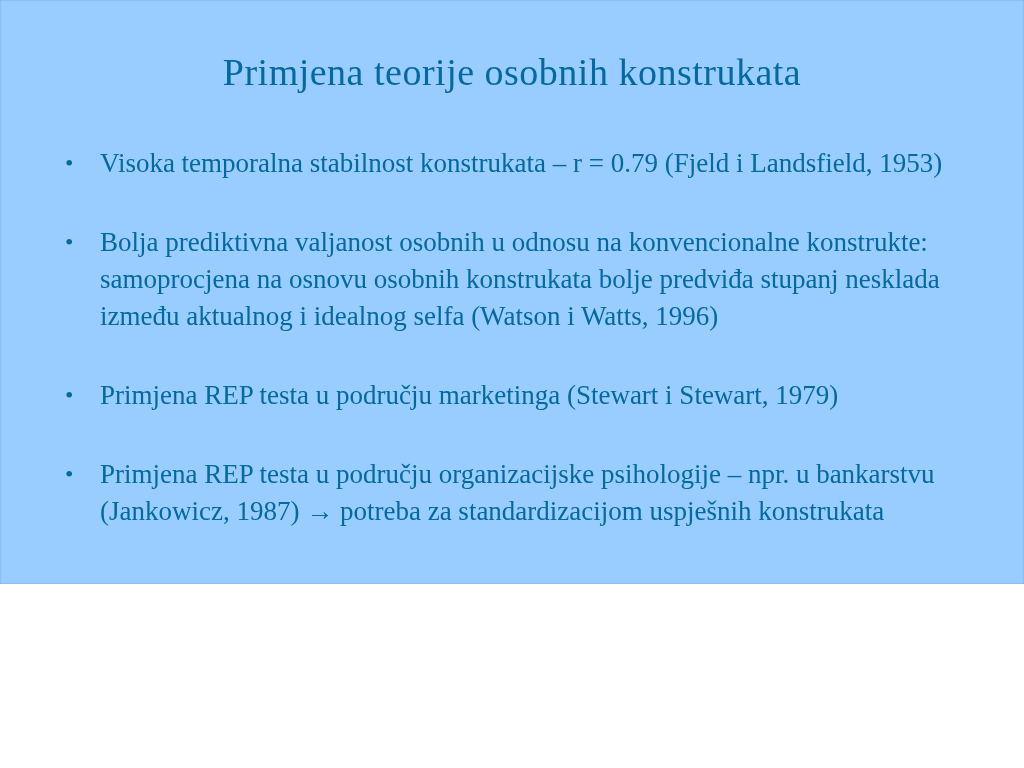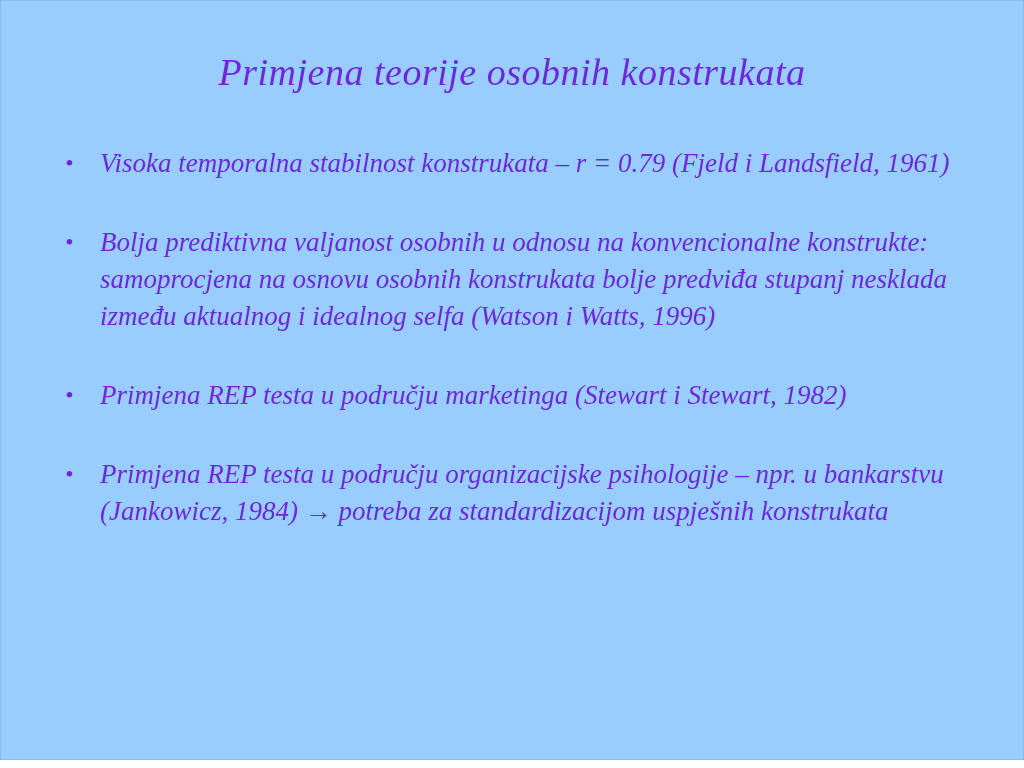--- a/index.html
+++ b/index.html
@@ -2,27 +2,26 @@
 <html><head>
 <meta charset="utf-8">
 <style>
   html, body {
     margin: 0;
     padding: 0;
   }
   .slide {
     position: relative;
     width: 1024px;
-    height: 760px;
+    height: 584px;
     background: #99ccff;
-    color: #6d28d9;
+    color: #0369a1;
     font-family: "Liberation Serif", "DejaVu Serif", serif;
     overflow: hidden;
     box-shadow: inset 0 0 2px rgba(40,60,80,0.35);
-    font-style: italic;
   }
   .slide-title {
     position: absolute;
     top: 50px;
     left: 0;
     width: 100%;
     margin: 0;
     text-align: center;
     font-size: 38px;
     font-weight: 400;
@@ -57,28 +56,28 @@
 </style>
 </head>
 <body>
 
 <div class="slide">
   <h1 class="slide-title">Primjena teorije osobnih konstrukata</h1>
 
   <ul class="bullet-list">
     <li class="bullet-item">
       <span class="bullet-marker">•</span>
-      <span class="bullet-text">Visoka temporalna stabilnost konstrukata – r = 0.79 (Fjeld i Landsfield, 1961)</span>
+      <span class="bullet-text">Visoka temporalna stabilnost konstrukata – r = 0.79 (Fjeld i Landsfield, 1953)</span>
     </li>
     <li class="bullet-item">
       <span class="bullet-marker">•</span>
       <span class="bullet-text">Bolja prediktivna valjanost osobnih u odnosu na konvencionalne konstrukte: samoprocjena na osnovu osobnih konstrukata bolje predviđa stupanj nesklada između aktualnog i idealnog selfa (Watson i Watts, 1996)</span>
     </li>
     <li class="bullet-item">
       <span class="bullet-marker">•</span>
-      <span class="bullet-text">Primjena REP testa u području marketinga (Stewart i Stewart, 1982)</span>
+      <span class="bullet-text">Primjena REP testa u području marketinga (Stewart i Stewart, 1979)</span>
     </li>
     <li class="bullet-item">
       <span class="bullet-marker">•</span>
-      <span class="bullet-text">Primjena REP testa u području organizacijske psihologije – npr. u bankarstvu (Jankowicz, 1984) → potreba za standardizacijom uspješnih konstrukata</span>
+      <span class="bullet-text">Primjena REP testa u području organizacijske psihologije – npr. u bankarstvu (Jankowicz, 1987) → potreba za standardizacijom uspješnih konstrukata</span>
     </li>
   </ul>
 </div>
 
 </body></html>

